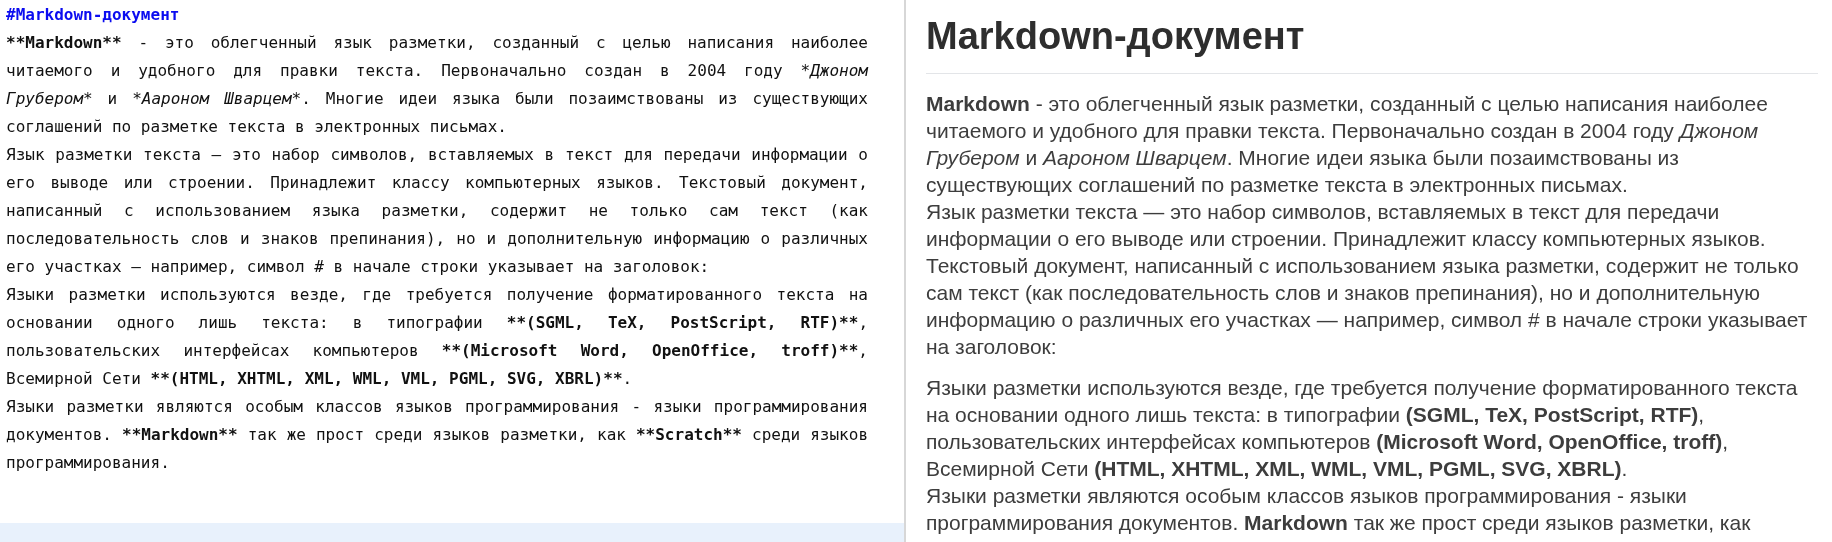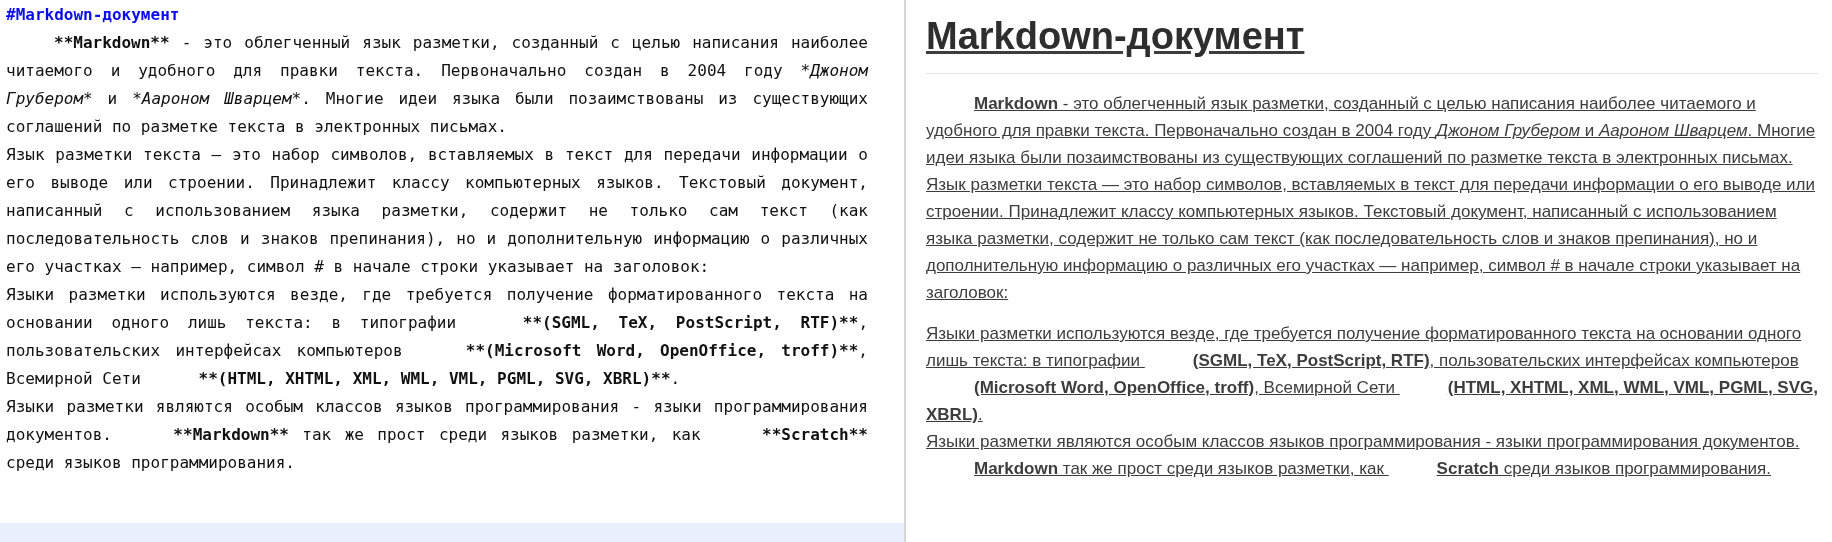--- a/index.html
+++ b/index.html
@@ -33,54 +33,53 @@
     overflow:hidden;
     cursor:text;
   }
   .editor-pane p{margin:0;text-align:justify;}
   .src-heading{
     color:var(--src-heading-blue);
     font-weight:bold;
     text-align:left !important;
   }
   .seg-plain{}
-  .seg-bold{font-weight:bold;margin-left:48px;}
+  .seg-bold{font-weight:bold;}
   .seg-italic{font-style:italic;}
   .active-line{
     position:absolute;left:0;right:0;bottom:0;height:19px;
     background:var(--active-line-bg);
   }
 
   
   .pane-divider{
     width:2px;flex:0 0 2px;height:542px;
     background:var(--divider);
     cursor:col-resize;
   }
 
   
   .preview-pane{
     flex:1 1 auto;height:542px;
     padding:13px 14px 0 20px;
     overflow:hidden;
     color:var(--preview-text);
-    text-decoration:underline;
   }
   .preview-pane h1{
     margin:0;
     font-size:38px;line-height:46px;font-weight:bold;
     color:var(--preview-heading);
     padding-bottom:14px;
     border-bottom:1px solid var(--rule);
     letter-spacing:0;
   }
   .preview-pane h1.second{margin-top:26px;}
   .preview-pane p{
     margin:16px 0 0 0;
-    font-size:17px;line-height:27px;
+    font-size:21px;line-height:27px;
   }
   .preview-pane p.second{margin-top:14px;}
 </style>
 </head>
 <body>
 
 <div class="app">
 
   <div class="editor-pane">
     <p class="src-heading"><span class="seg-plain">#Markdown-документ</span></p>

